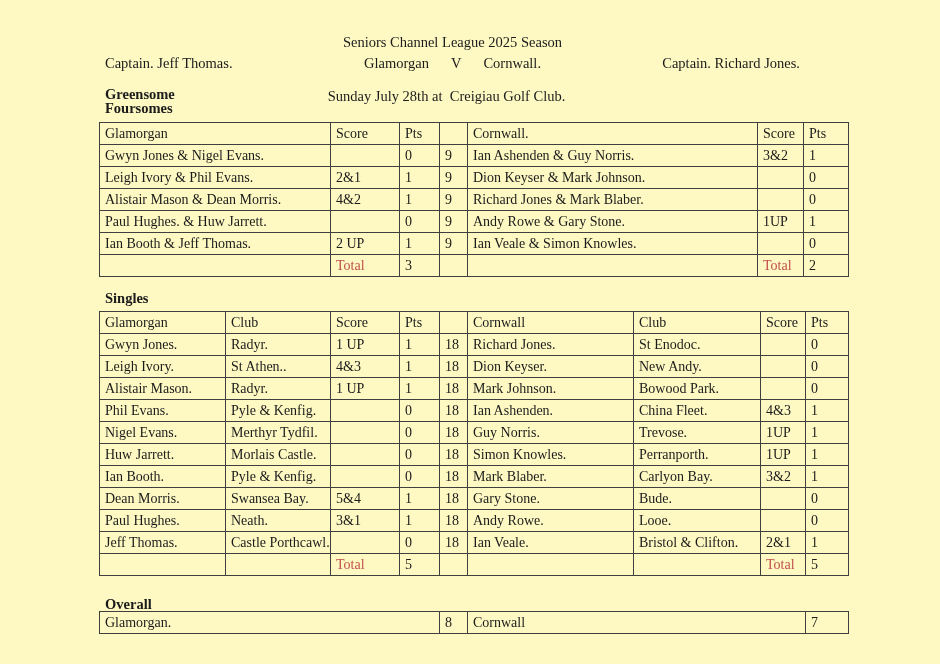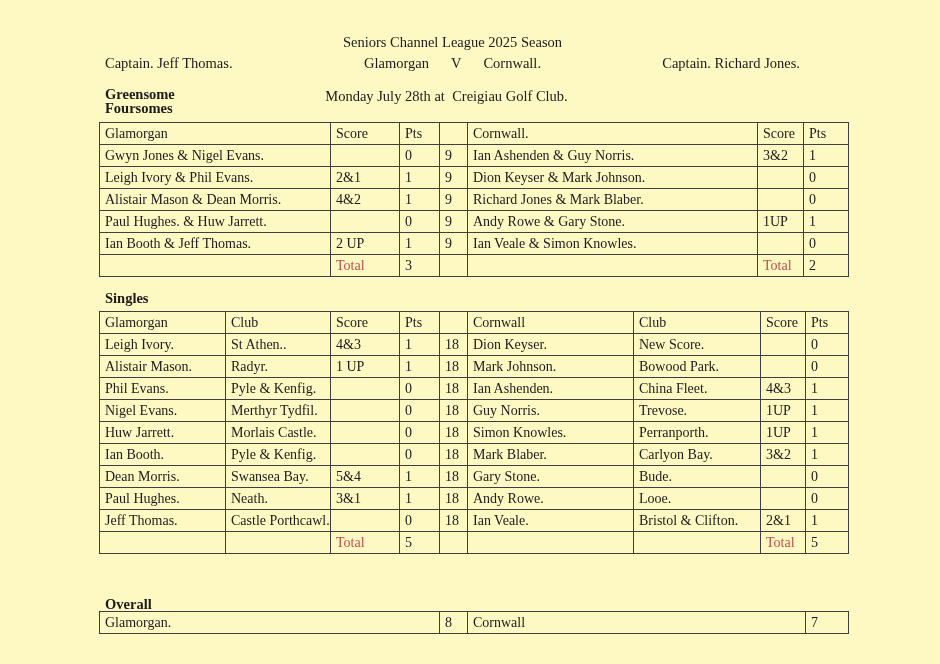--- a/index.html
+++ b/index.html
@@ -67,21 +67,21 @@
     <span class="cap-left">Captain. Jeff Thomas.</span>
     <span class="matchup"><span>Glamorgan</span><span class="vs">V</span><span>Cornwall.</span></span>
     <span class="cap-right">Captain. Richard Jones.</span>
   </div>
 
   <div class="sec-heading" id="foursomes-heading">
     <div>Greensome</div>
     <div>Foursomes</div>
   </div>
 
-  <div class="venue">Monday July 28th at  Creigiau Golf Club.</div>
+  <div class="venue">Sunday July 28th at  Creigiau Golf Club.</div>
 
   <table id="t-foursomes">
     <colgroup>
       <col style="width:231px">
         <col style="width:69px">
         <col style="width:40px">
       <col style="width:28px">
       <col style="width:290px">
         <col style="width:46px">
         <col style="width:45px">
@@ -185,29 +185,40 @@
         <td>Pts</td>
         <td></td>
         <td>Cornwall</td>
         <td>Club</td>
         <td>Score</td>
         <td>Pts</td>
       </tr>
     </thead>
     <tbody>
 
+        <tr>
+          <td>Gwyn Jones.</td>
+          <td>Radyr.</td>
+          <td>1 UP</td>
+          <td>1</td>
+          <td>18</td>
+          <td>Richard Jones.</td>
+          <td>St Enodoc.</td>
+          <td></td>
+          <td>0</td>
+        </tr>
 
         <tr>
           <td>Leigh Ivory.</td>
           <td>St Athen..</td>
           <td>4&amp;3</td>
           <td>1</td>
           <td>18</td>
           <td>Dion Keyser.</td>
-          <td>New Score.</td>
+          <td>New Andy.</td>
           <td></td>
           <td>0</td>
         </tr>
 
         <tr>
           <td>Alistair Mason.</td>
           <td>Radyr.</td>
           <td>1 UP</td>
           <td>1</td>
           <td>18</td>

